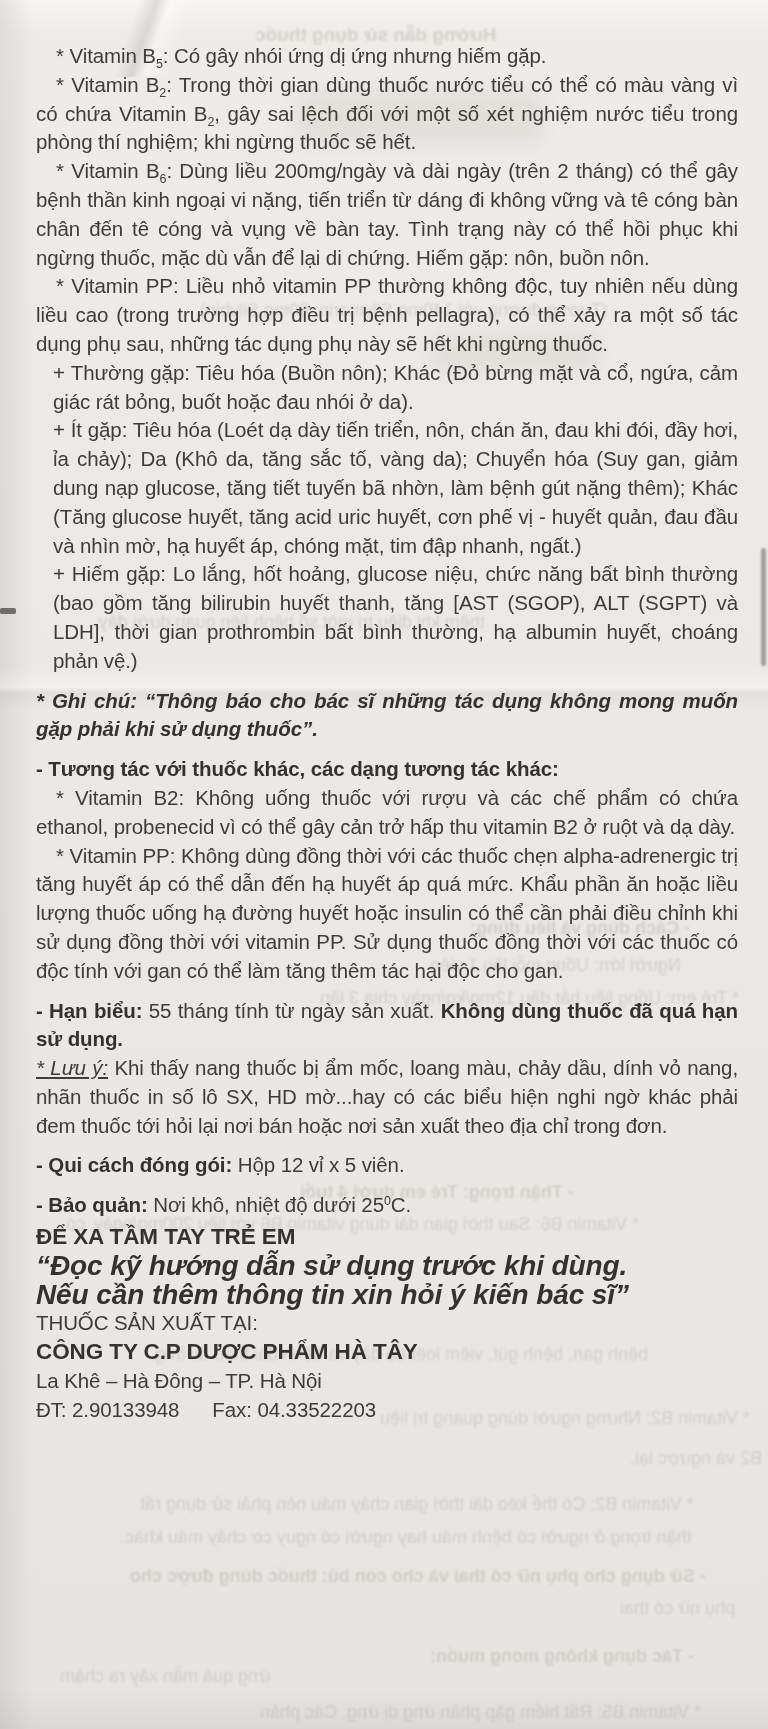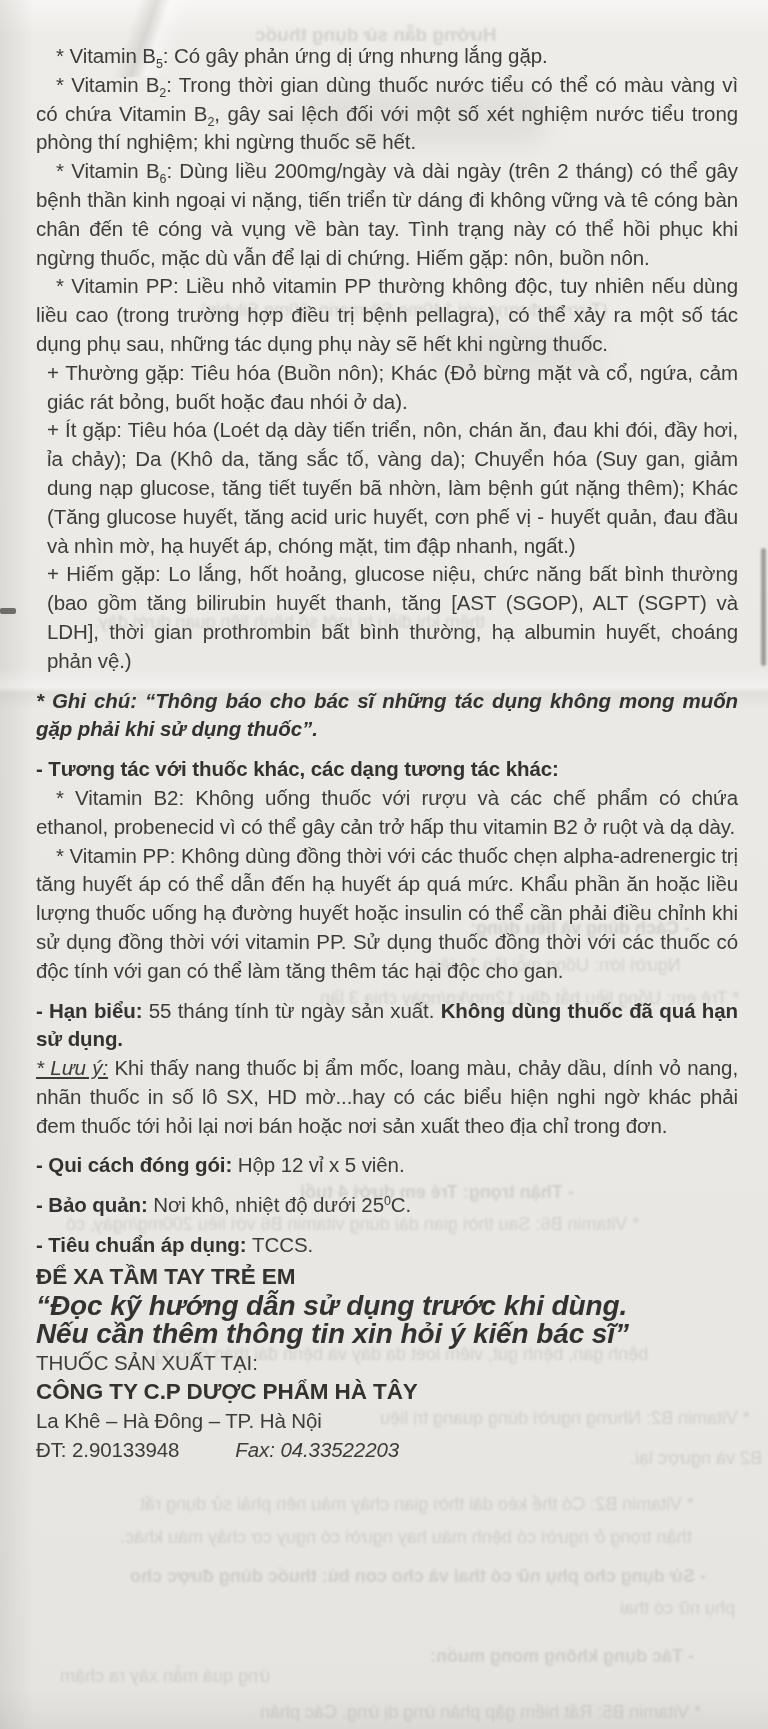--- a/index.html
+++ b/index.html
@@ -38,32 +38,32 @@
 
   
   .content{
     position:relative;z-index:2;
     padding:42px 30px 0 36px;
     font-size:20.5px;line-height:28.8px;
     letter-spacing:-.1px;
   }
   .para{margin:0;text-align:justify;}
   .indent{text-indent:20px;}
-  .hang{margin-left:11px;}
+  .hang{margin-left:17px;}
   .gap{margin-top:11px;}
   .gap-sm{margin-top:3px;}
   .center{text-align:left;}
   .lg{font-size:22.5px;}
   .md{font-size:28px;}
   .run-r{}
   .run-b{font-weight:700;color:#343230;}
   .run-i{}
   .run-bi{font-weight:700;font-style:italic;color:#343230;}
   .run-iu{font-style:italic;text-decoration:underline;}
-  .run-iml{font-style:italic;margin-left:56px;}
+  .run-iml{margin-left:33px;}
   .content sub{font-size:12.5px;line-height:0;vertical-align:-5px;}
   .content sup{font-size:12.5px;line-height:0;vertical-align:7px;}
 </style>
 </head>
 <body>
 
 <div class="page">
 
   <div class="ghost-layer">
       <div class="ghost-blob" style="left: 295px; top: 88px; width: 250px; height: 58px;"></div>
@@ -82,36 +82,35 @@
       <div class="ghost-line" style="left: 140px; top: 1494px; font-size: 18px;">* Vitamin B2: Có thể kéo dài thời gian chảy máu nên phải sử dụng rất</div>
       <div class="ghost-line" style="left: 120px; top: 1527px; font-size: 18px;">thận trọng ở người có bệnh máu hay người có nguy cơ chảy máu khác.</div>
       <div class="ghost-line" style="left: 130px; top: 1566px; font-size: 18px; font-weight: 700;">- Sử dụng cho phụ nữ có thai và cho con bú: thuốc dùng được cho</div>
       <div class="ghost-line" style="left: 620px; top: 1598px; font-size: 18px;">phụ nữ có thai</div>
       <div class="ghost-line" style="left: 430px; top: 1646px; font-size: 18px; font-weight: 700;">- Tác dụng không mong muốn:</div>
       <div class="ghost-line" style="left: 60px; top: 1666px; font-size: 18px;">ứng quá mẫn xảy ra chậm</div>
       <div class="ghost-line" style="left: 260px; top: 1702px; font-size: 18px;">* Vitamin B5: Rất hiếm gặp phản ứng dị ứng. Các phản</div>
     </div>
 
   <div class="content">
-      <p class="para indent"><span class="run-r">* Vitamin B</span><sub>5</sub><span class="run-r">: Có gây phản ứng dị ứng nhưng lắng gặp.</span></p>
+      <p class="para indent"><span class="run-r">* Vitamin B</span><sub>5</sub><span class="run-r">: Có gây nhói ứng dị ứng nhưng hiếm gặp.</span></p>
       <p class="para indent"><span class="run-r">* Vitamin B</span><sub>2</sub><span class="run-r">: Trong thời gian dùng thuốc nước tiểu có thể có màu vàng vì có chứa Vitamin B</span><sub>2</sub><span class="run-r">, gây sai lệch đối với một số xét nghiệm nước tiểu trong phòng thí nghiệm; khi ngừng thuốc sẽ hết.</span></p>
       <p class="para indent"><span class="run-r">* Vitamin B</span><sub>6</sub><span class="run-r">: Dùng liều 200mg/ngày và dài ngày (trên 2 tháng) có thể gây bệnh thần kinh ngoại vi nặng, tiến triển từ dáng đi không vững và tê cóng bàn chân đến tê cóng và vụng về bàn tay. Tình trạng này có thể hồi phục khi ngừng thuốc, mặc dù vẫn để lại di chứng. Hiếm gặp: nôn, buồn nôn.</span></p>
       <p class="para indent"><span class="run-r">* Vitamin PP: Liều nhỏ vitamin PP thường không độc, tuy nhiên nếu dùng liều cao (trong trường hợp điều trị bệnh pellagra), có thể xảy ra một số tác dụng phụ sau, những tác dụng phụ này sẽ hết khi ngừng thuốc.</span></p>
       <p class="para hang"><span class="run-r">+ Thường gặp: Tiêu hóa (Buồn nôn); Khác (Đỏ bừng mặt và cổ, ngứa, cảm giác rát bỏng, buốt hoặc đau nhói ở da).</span></p>
       <p class="para hang"><span class="run-r">+ Ít gặp: Tiêu hóa (Loét dạ dày tiến triển, nôn, chán ăn, đau khi đói, đầy hơi, ỉa chảy); Da (Khô da, tăng sắc tố, vàng da); Chuyển hóa (Suy gan, giảm dung nạp glucose, tăng tiết tuyến bã nhờn, làm bệnh gút nặng thêm); Khác (Tăng glucose huyết, tăng acid uric huyết, cơn phế vị - huyết quản, đau đầu và nhìn mờ, hạ huyết áp, chóng mặt, tim đập nhanh, ngất.)</span></p>
       <p class="para hang"><span class="run-r">+ Hiếm gặp: Lo lắng, hốt hoảng, glucose niệu, chức năng bất bình thường (bao gồm tăng bilirubin huyết thanh, tăng [AST (SGOP), ALT (SGPT) và LDH], thời gian prothrombin bất bình thường, hạ albumin huyết, choáng phản vệ.)</span></p>
       <p class="para gap"><span class="run-bi">* Ghi chú: “Thông báo cho bác sĩ những tác dụng không mong muốn gặp phải khi sử dụng thuốc”.</span></p>
       <p class="para gap"><span class="run-b">- Tương tác với thuốc khác, các dạng tương tác khác:</span></p>
       <p class="para indent"><span class="run-r">* Vitamin B2: Không uống thuốc với rượu và các chế phẩm có chứa ethanol, probenecid vì có thể gây cản trở hấp thu vitamin B2 ở ruột và dạ dày.</span></p>
       <p class="para indent"><span class="run-r">* Vitamin PP: Không dùng đồng thời với các thuốc chẹn alpha-adrenergic trị tăng huyết áp có thể dẫn đến hạ huyết áp quá mức. Khẩu phần ăn hoặc liều lượng thuốc uống hạ đường huyết hoặc insulin có thể cần phải điều chỉnh khi sử dụng đồng thời với vitamin PP. Sử dụng thuốc đồng thời với các thuốc có độc tính với gan có thể làm tăng thêm tác hại độc cho gan.</span></p>
       <p class="para gap"><span class="run-b">- Hạn biểu: </span><span class="run-r">55 tháng tính từ ngày sản xuất. </span><span class="run-b">Không dùng thuốc đã quá hạn sử dụng.</span></p>
       <p class="para"><span class="run-iu">* Lưu ý:</span><span class="run-r"> Khi thấy nang thuốc bị ẩm mốc, loang màu, chảy dầu, dính vỏ nang, nhãn thuốc in số lô SX, HD mờ...hay có các biểu hiện nghi ngờ khác phải đem thuốc tới hỏi lại nơi bán hoặc nơi sản xuất theo địa chỉ trong đơn.</span></p>
       <p class="para gap"><span class="run-b">- Qui cách đóng gói: </span><span class="run-r">Hộp 12 vỉ x 5 viên.</span></p>
       <p class="para gap"><span class="run-b">- Bảo quản: </span><span class="run-r">Nơi khô, nhiệt độ dưới 25</span><sup>0</sup><span class="run-r">C.</span></p>
-      <p class="para gap"><span class="run-b">- Tiêu chuẩn áp dụng: </span><span class="run-r">TCCS.</span></p>
       <p class="para center lg gap-sm"><span class="run-b">ĐỂ XA TẦM TAY TRẺ EM</span></p>
       <p class="para center md"><span class="run-bi">“Đọc kỹ hướng dẫn sử dụng trước khi dùng.</span></p>
       <p class="para center md"><span class="run-bi">Nếu cần thêm thông tin xin hỏi ý kiến bác sĩ”</span></p>
       <p class="para center"><span class="run-i">THUỐC SẢN XUẤT TẠI:</span></p>
       <p class="para center lg"><span class="run-b">CÔNG TY C.P DƯỢC PHẨM HÀ TÂY</span></p>
       <p class="para center"><span class="run-i">La Khê – Hà Đông – TP. Hà Nội</span></p>
       <p class="para center"><span class="run-i">ĐT: 2.90133948</span><span class="run-iml">Fax: 04.33522203</span></p>
     </div>
 
   <div class="shade-left"></div>

